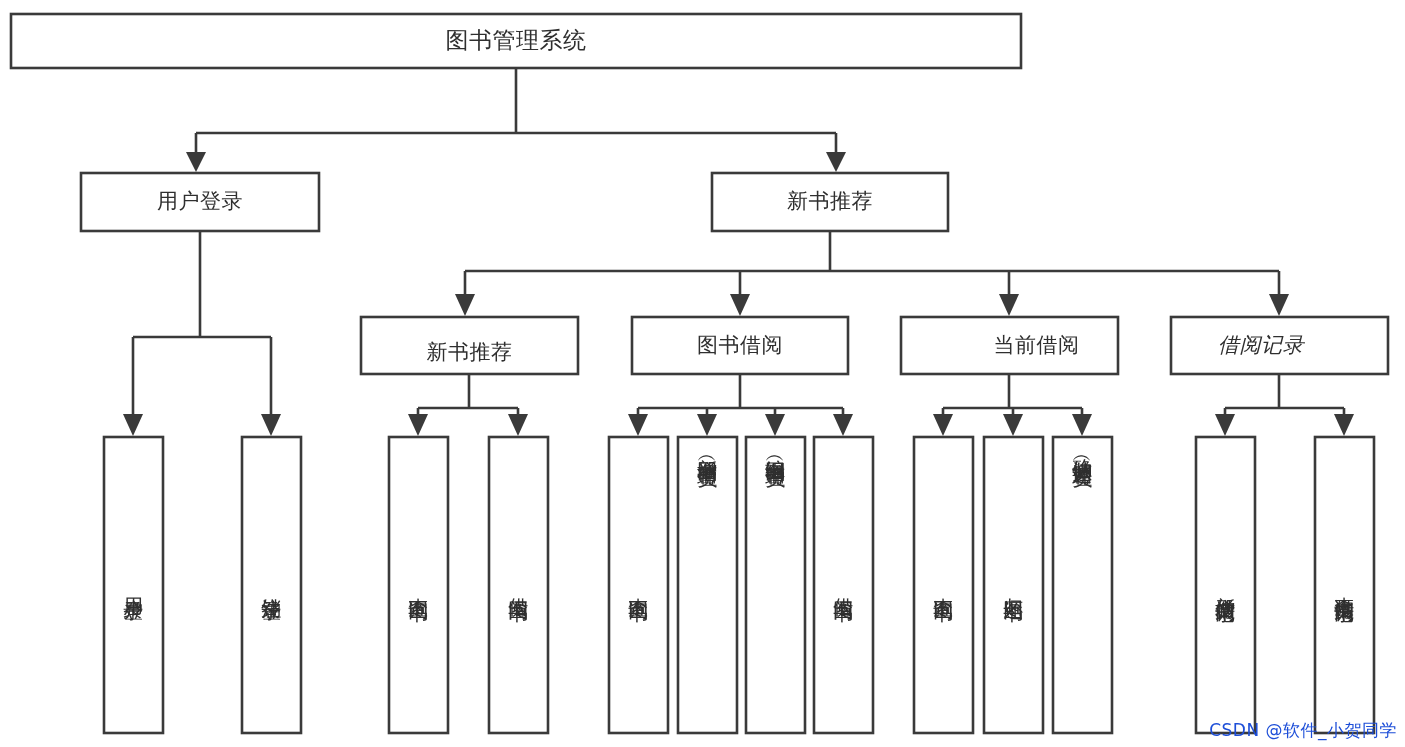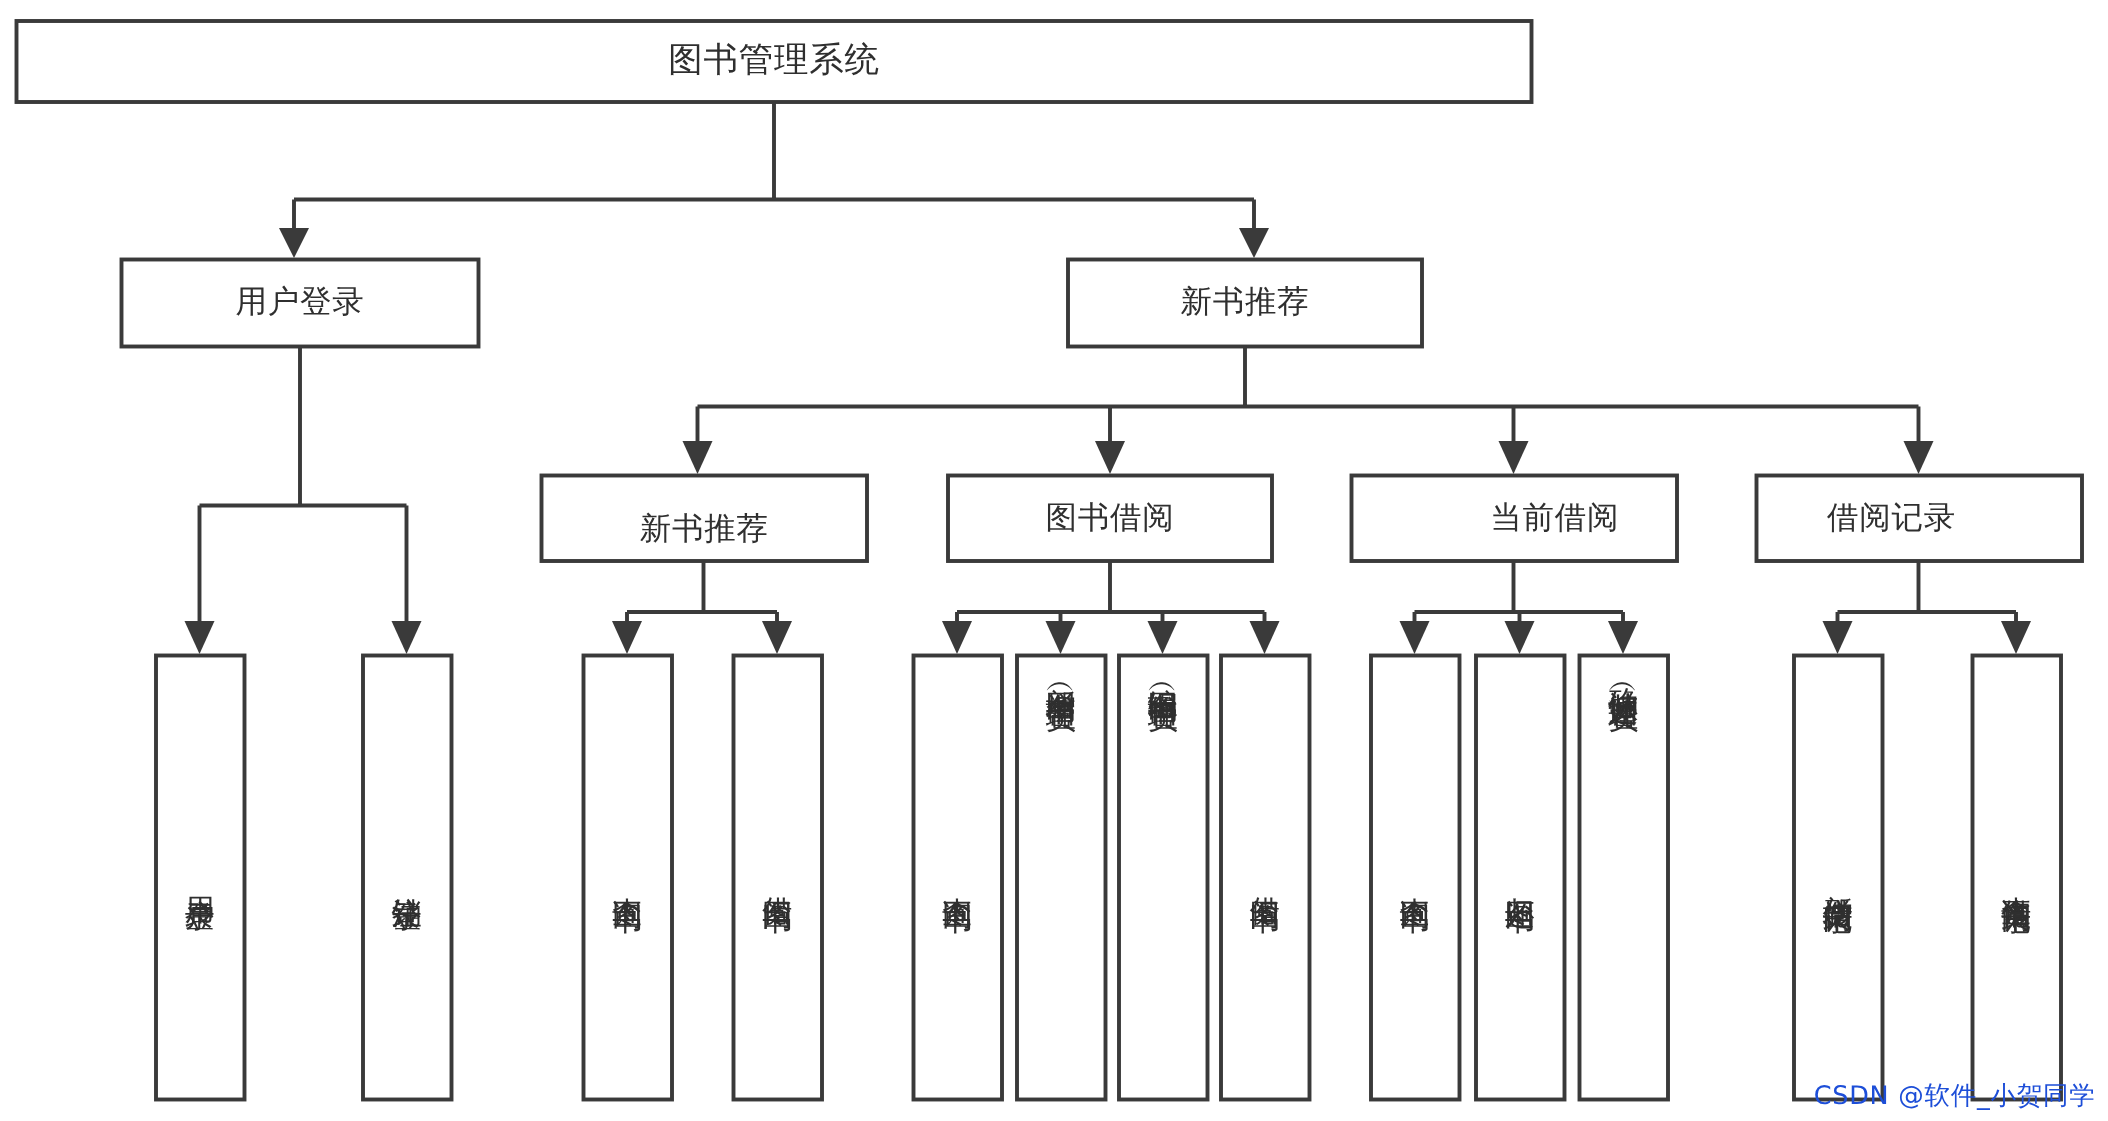--- a/index.html
+++ b/index.html
@@ -149,21 +149,21 @@
   </svg>
 
   <div class="node-label-h" style="left:11px; top:14px; width:1010px; height:54px; font-size:23px;">图书管理系统</div>
 
   <div class="node-label-h" style="left:81px; top:173px; width:238px; height:58px;">用户登录</div>
   <div class="node-label-h" style="left:712px; top:173px; width:236px; height:58px;">新书推荐</div>
 
   <div class="node-label-h" style="left:361px; top:317px; width:217px; height:71px;">新书推荐</div>
   <div class="node-label-h" style="left:632px; top:317px; width:216px; height:57px;">图书借阅</div>
   <div class="node-label-h" style="left:901px; top:317px; width:217px; height:57px;margin-left:27px;">当前借阅</div>
-  <div class="node-label-h" style="left:1171px; top:317px; width:180px; height:57px;">借阅记录</div>
+  <div class="node-label-h" style="left:1171px; top:317px; width:180px; height:57px;font-style:italic;">借阅记录</div>
 
   <div class="node-label-v" style="left:104px; top:437px; width:59px; height:296px;">用户登录</div>
   <div class="node-label-v" style="left:242px; top:437px; width:59px; height:296px;">注销登录</div>
 
   <div class="node-label-v" style="left:389px; top:437px; width:59px; height:296px;">查询图书</div>
   <div class="node-label-v" style="left:489px; top:437px; width:59px; height:296px;">借阅图书</div>
 
   <div class="node-label-v" style="left:609px; top:437px; width:59px; height:296px;">查询图书</div>
   <div class="node-label-v" style="left:678px; top:437px; width:59px; height:296px; justify-content:flex-start; padding-top:6px; box-sizing:border-box;">新增图书（管理员）</div>
   <div class="node-label-v" style="left:746px; top:437px; width:59px; height:296px; justify-content:flex-start; padding-top:6px; box-sizing:border-box;">编辑图书（管理员）</div>

